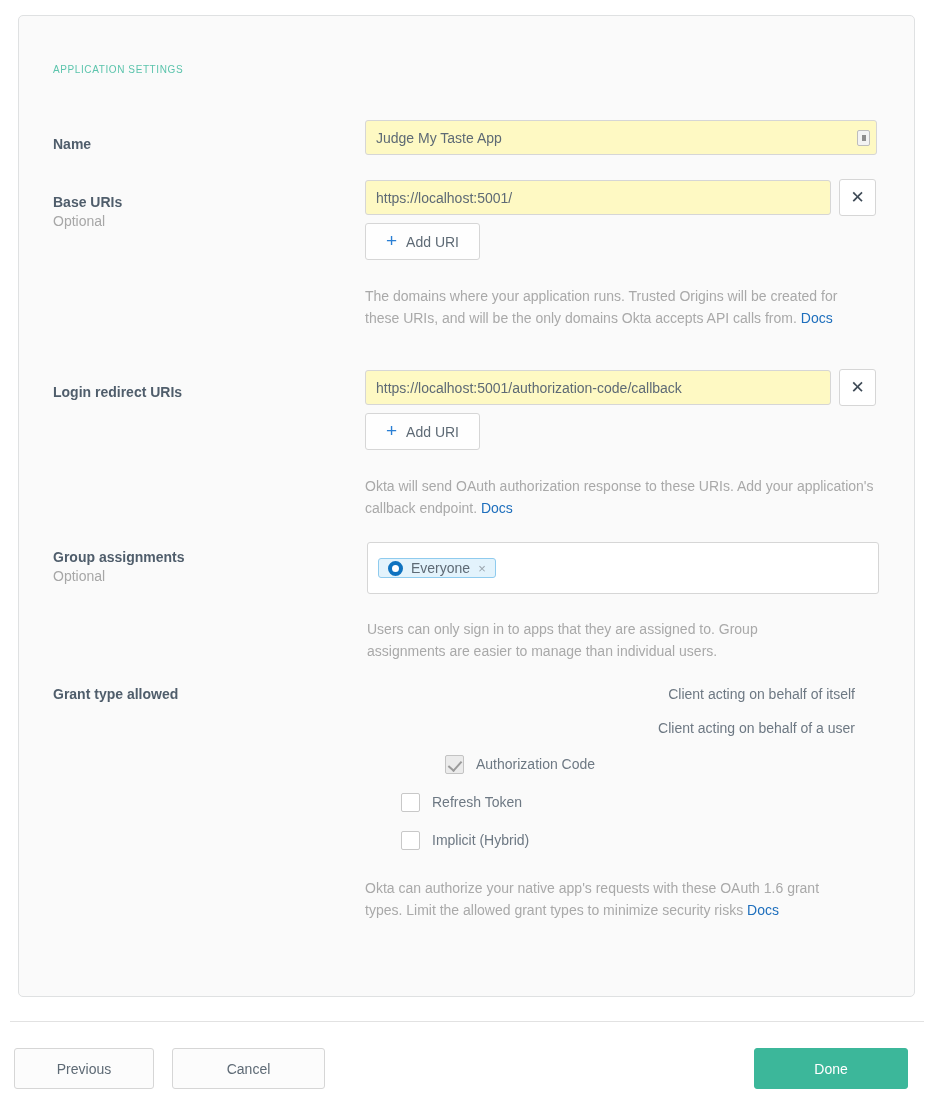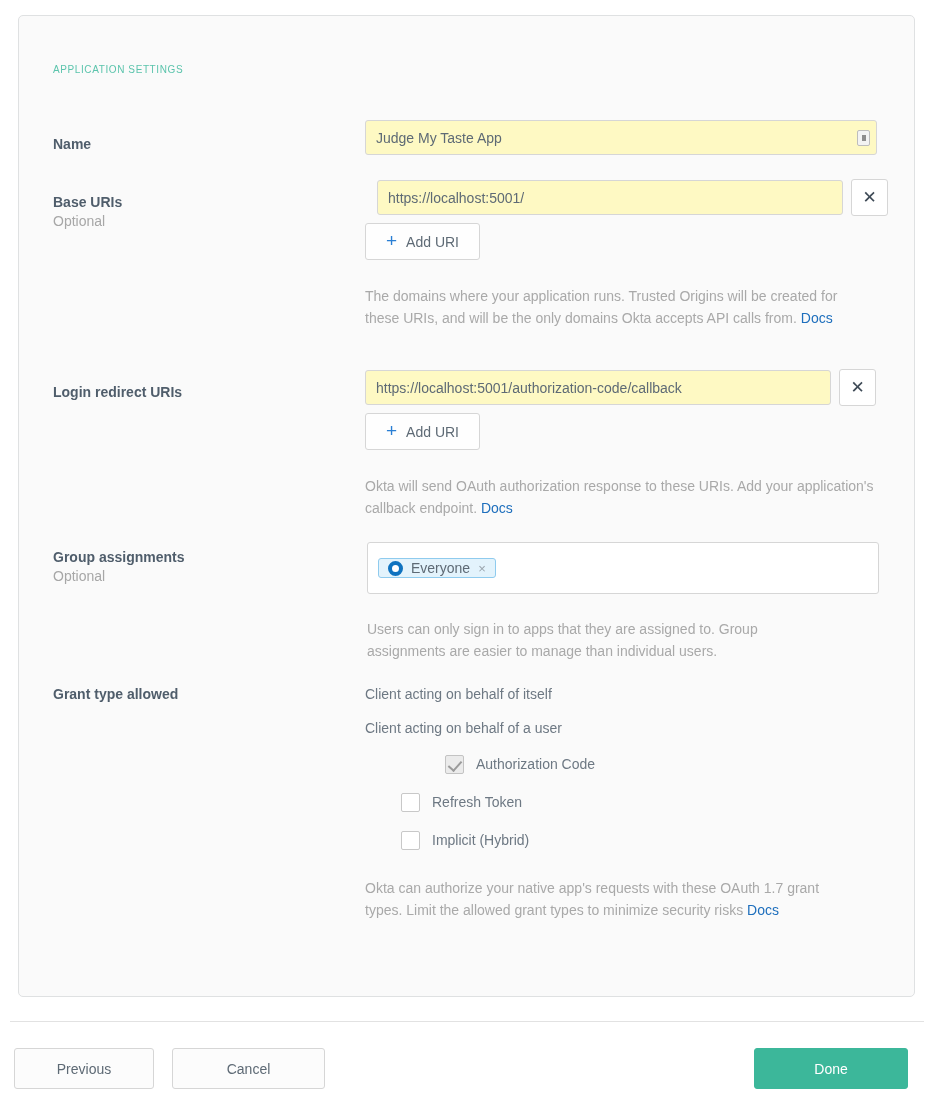--- a/index.html
+++ b/index.html
@@ -201,20 +201,21 @@
     font-size: 13px;
     cursor: pointer;
     line-height: 1;
   }
 
   
   .grant-group-label {
     font-size: 14px;
     color: #6d7883;
     line-height: 20px;
+    text-align: right;
   }
   .cb-row {
     display: flex;
     align-items: center;
     gap: 12px;
     margin-left: 36px;
     height: 30px;
   }
   .cb {
     width: 19px;
@@ -305,21 +306,21 @@
     </div>
   </div>
 
   <div class="row" style="top:163px;">
     <div class="lbl-col" style="top:14px;">
       <div class="lbl">Base URIs</div>
       <div class="lbl-opt">Optional</div>
     </div>
     <div class="ctl-col">
       <div class="txtbox-wrap">
-        <div class="txtbox" style="width:466px;margin-left:12px;">https://localhost:5001/</div>
+        <div class="txtbox" style="width:466px;">https://localhost:5001/</div>
         <div class="x-btn">✕</div>
       </div>
       <div class="add-btn">
         <span class="plus">+</span>
         <span>Add URI</span>
       </div>
       <div class="help" style="margin-top:25px;">
         <span>The domains where your application runs. Trusted Origins will be created for these URIs, and will be the only domains Okta accepts API calls from.</span>
         <span class="docs-link">Docs</span>
       </div>
@@ -383,21 +384,21 @@
         <span class="cb"></span>
         <span class="cb-label">Refresh Token</span>
       </div>
 
       <div class="cb-row" style="margin-top:8px;">
         <span class="cb"></span>
         <span class="cb-label">Implicit (Hybrid)</span>
       </div>
 
       <div class="help" style="margin-top:22px;width:490px;">
-        <span>Okta can authorize your native app's requests with these OAuth 1.7 grant types. Limit the allowed grant types to minimize security risks</span>
+        <span>Okta can authorize your native app's requests with these OAuth 1.6 grant types. Limit the allowed grant types to minimize security risks</span>
         <span class="docs-link">Docs</span>
       </div>
     </div>
   </div>
 
 </div>
 
 <div class="divider"></div>
 
 <div class="footer">

